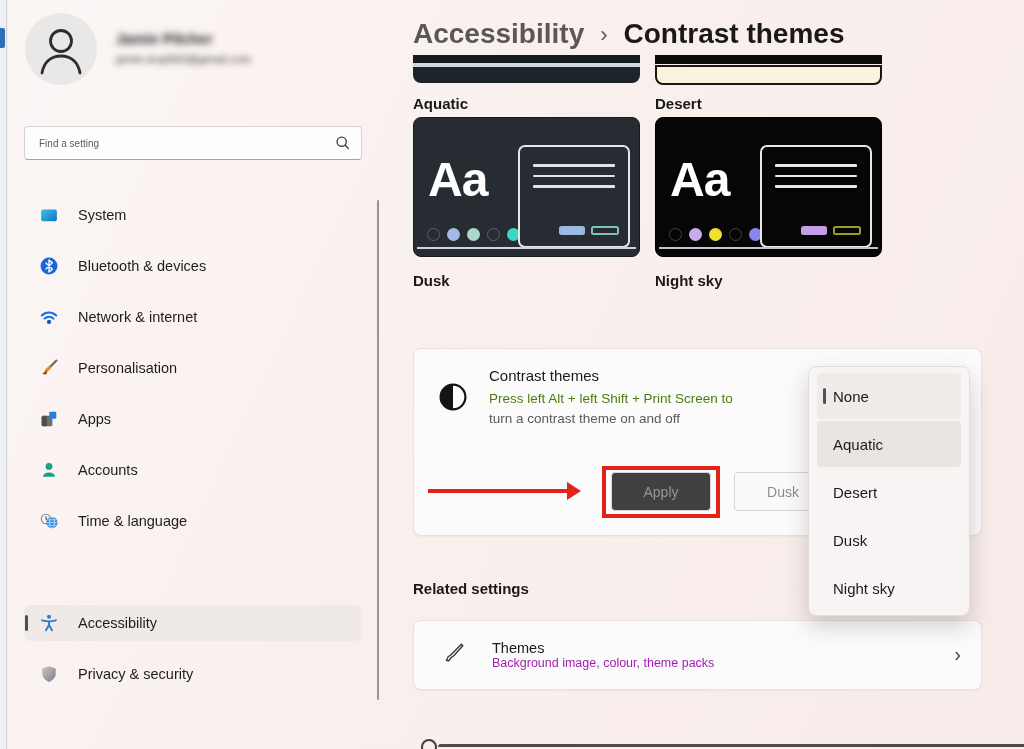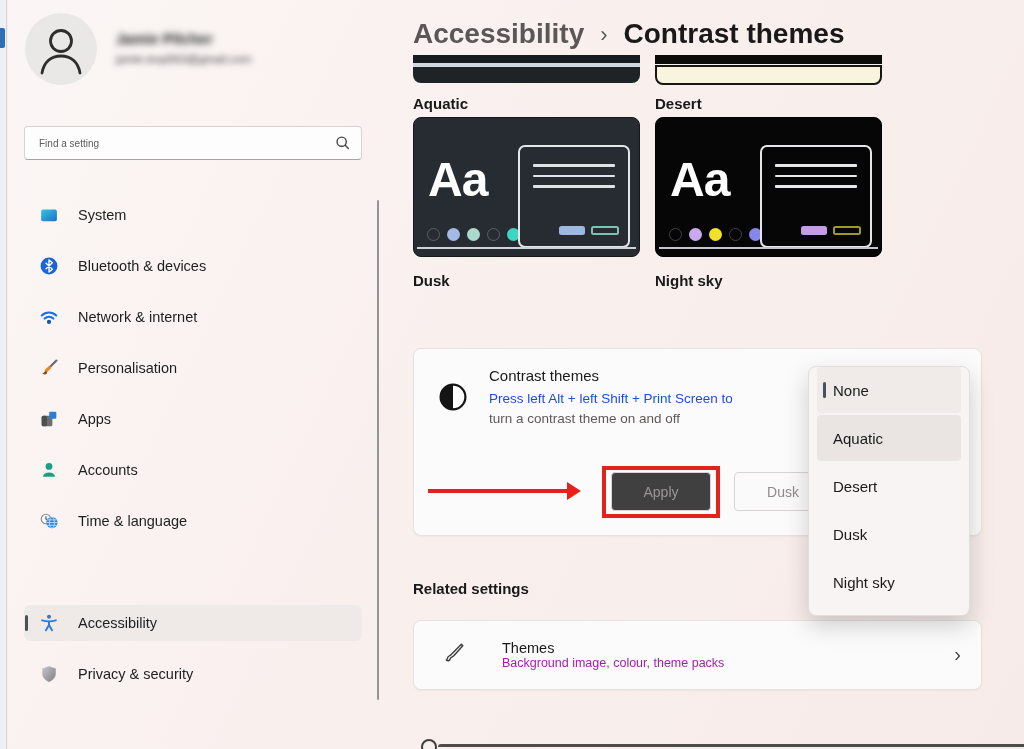--- a/index.html
+++ b/index.html
@@ -64,39 +64,39 @@
   .m-btns { position:absolute; right:9px; bottom:11px; display:flex; gap:6px; }
   .m-btn { width:26px; height:9px; border-radius:2.5px; }
   .m-btn.outline { background:transparent !important; border:2px solid; width:28px; }
   .taskline { position:absolute; left:3px; right:3px; bottom:7px; height:2.5px; }
   .dusk .taskline { background:#ccd4d9; } .night .taskline { background:#c4c4cc; }
 
   
   .contrast-card { position:absolute; left:413px; top:348px; width:569px; height:188px; background:#fcfbfb; border:1px solid #e7e1e1; border-radius:8px; box-shadow:0 1px 2px rgba(0,0,0,.04); }
   .half-icon { position:absolute; left:25px; top:34px; }
   .cs-title { position:absolute; left:75px; top:18px; font-size:15px; color:#1a1a1a; }
-  .cs-desc1 { position:absolute; left:75px; top:42px; font-size:13.5px; color:#1d4ed8; }
+  .cs-desc1 { position:absolute; left:75px; top:42px; font-size:13.5px; color:#4d7c0f; }
   .cs-desc2 { position:absolute; left:75px; top:62px; font-size:13.5px; color:#5d5959; }
   .btn { position:absolute; top:123px; height:39px; border-radius:4px; font-size:14px; display:flex; align-items:center; justify-content:center; cursor:default; }
   .apply-btn { left:197px; width:100px; background:#404040; border:1px solid #d9d4d3; color:#9a9696; }
   .edit-btn { left:320px; width:98px; background:#fbfafa; border:1px solid #d9d4d3; color:#8f8b8b; }
   .anno-rect { position:absolute; left:188px; top:117px; width:118px; height:52px; border:4px solid #e1231a; z-index:3; }
   .anno-arrow-line { position:absolute; left:14px; top:140px; width:140px; height:4px; background:#e1231a; z-index:3; }
   .anno-arrow-head { position:absolute; left:153px; top:133px; width:0; height:0; border-top:9px solid transparent; border-bottom:9px solid transparent; border-left:14px solid #e1231a; z-index:3; }
 
   
-  .dropdown { position:absolute; left:808px; top:366px; width:162px; height:250px; background:#f8f4f3; border:1px solid #e3dddd; border-radius:8px; box-shadow:0 10px 24px rgba(0,0,0,.18); padding-top:0; z-index:5; }
+  .dropdown { position:absolute; left:808px; top:366px; width:162px; height:250px; background:#f8f4f3; border:1px solid #e3dddd; border-radius:8px; box-shadow:0 10px 24px rgba(0,0,0,.18); padding-top:6px; z-index:5; }
   .dd-item { position:relative; margin:0 8px 2px 8px; height:46px; display:flex; align-items:center; padding-left:16px; font-size:15px; color:#1a1a1a; border-radius:4px; }
   .dd-item.selected { background:#f0eae9; }
   .dd-item.hovered { background:#eae4e3; }
   .dd-pill { position:absolute; left:6px; top:15px; width:3px; height:16px; border-radius:2px; }
 
   
   .related-heading { position:absolute; left:413px; top:580px; font-size:15px; font-weight:600; color:#191919; }
-  .themes-card { position:absolute; left:413px; top:620px; width:569px; height:70px; background:#fcfbfb; border:1px solid #e7e1e1; border-radius:8px; display:flex; align-items:center; padding-left:28px; gap:36px; box-shadow:0 1px 2px rgba(0,0,0,.04); }
+  .themes-card { position:absolute; left:413px; top:620px; width:569px; height:70px; background:#fcfbfb; border:1px solid #e7e1e1; border-radius:8px; display:flex; align-items:center; padding-left:28px; gap:26px; box-shadow:0 1px 2px rgba(0,0,0,.04); }
   .tc-title { font-size:14.5px; color:#1a1a1a; }
   .tc-sub { font-size:12.5px; color:#a21caf; margin-top:0; }
   .tc-chevron { position:absolute; right:20px; top:22px; font-size:20px; color:#454545; }
 
   
   .gethelp-circle { position:absolute; left:421px; top:739px; width:16px; height:16px; border:2px solid #3f3f3f; border-radius:50%; background:transparent; }
   .gethelp-line { position:absolute; left:438px; top:744px; width:586px; height:3px; background:#4c4c4c; border-radius:3px 0 0 0; }
 </style>
 </head>
 <body>

